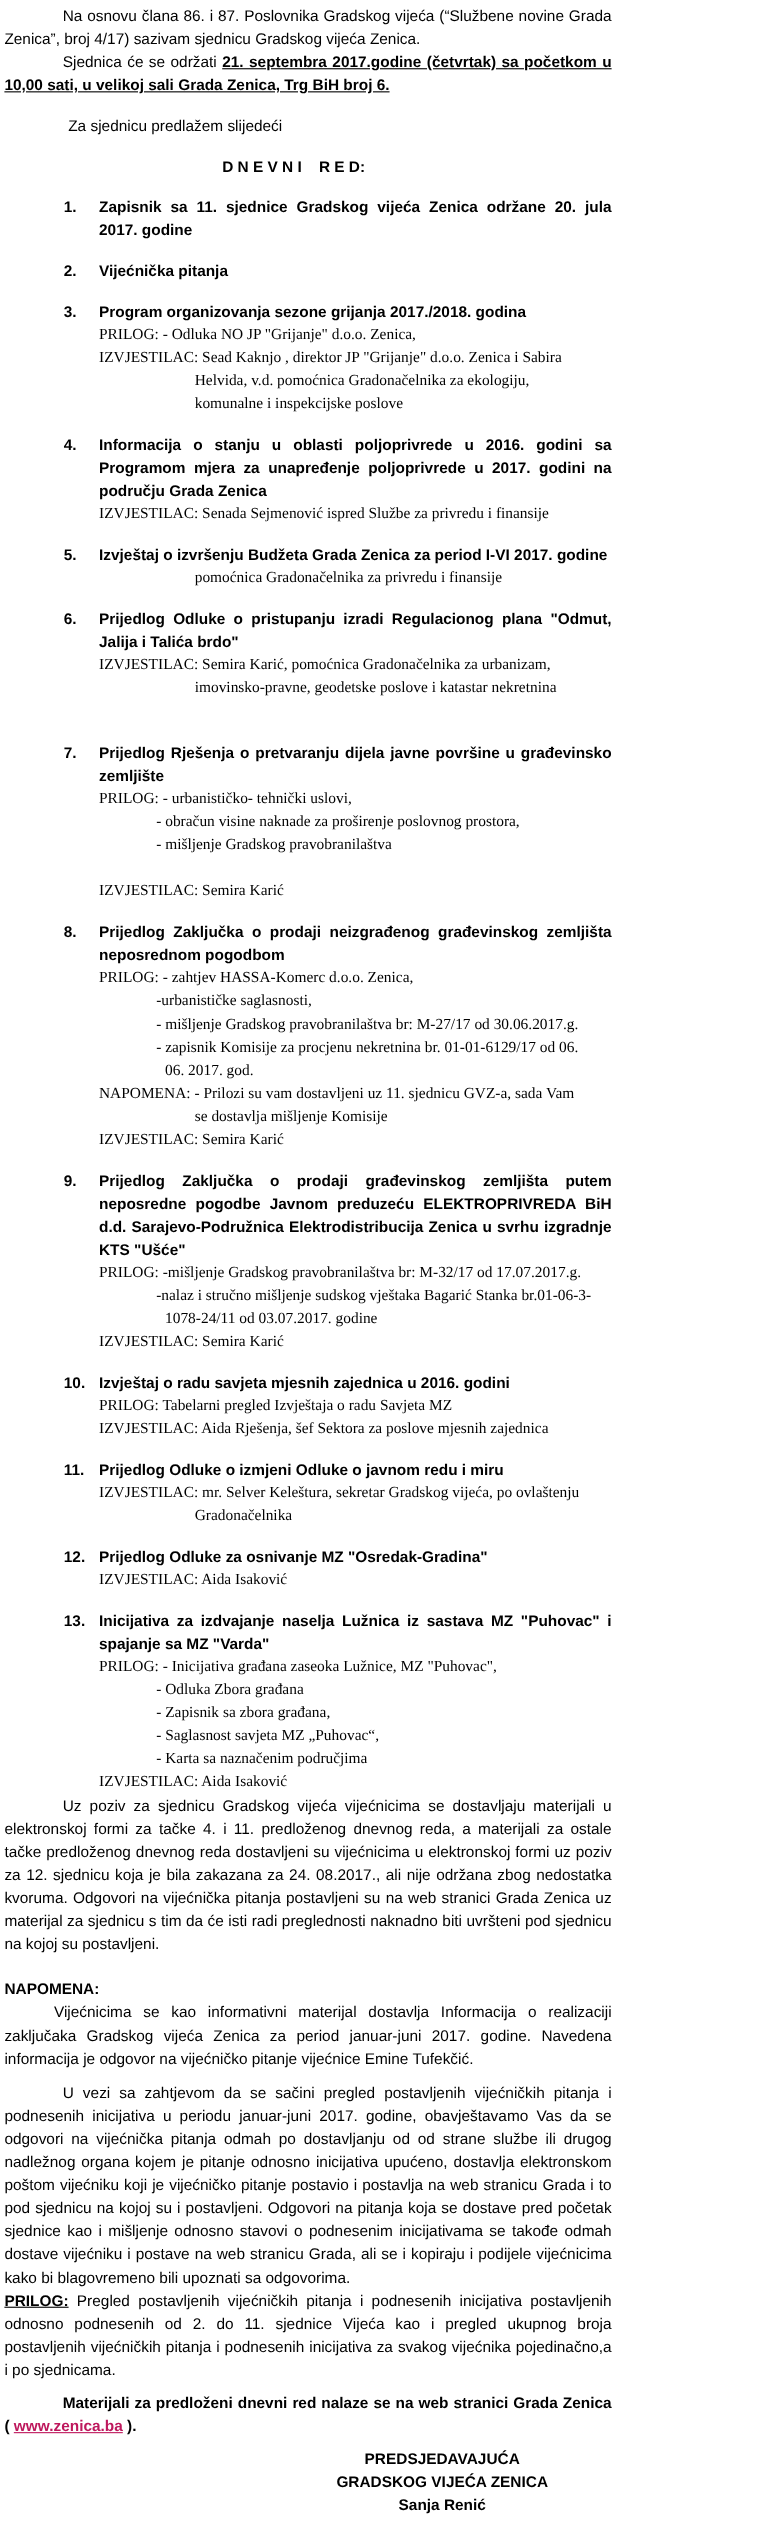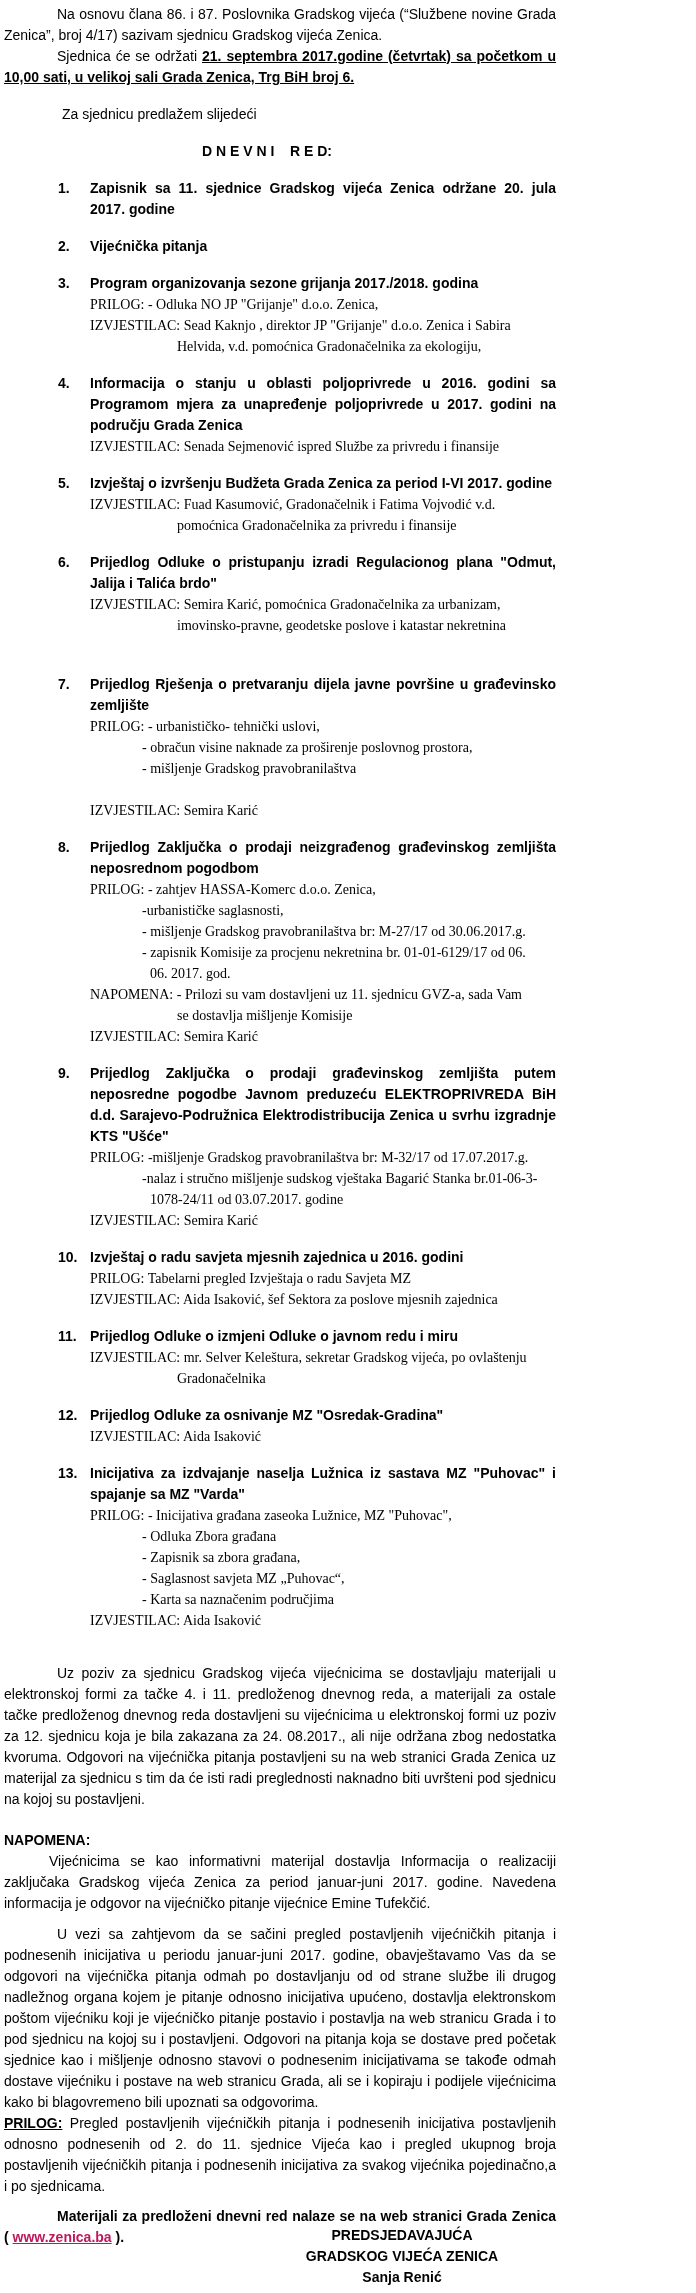--- a/index.html
+++ b/index.html
@@ -34,21 +34,21 @@
   .agenda-item .num { flex: none; width: 32px; font-weight: bold; }
   .agenda-item .content { flex: 1; }
   .agenda-item .title { font-weight: bold; text-align: justify; }
   .agenda-item .line { font-weight: normal; font-family: Liberation Serif, serif; }
   .agenda-item .line.gap-before { margin-top: 21px; }
   .ind-a { margin-left: 0; }
   .ind-b { margin-left: 52px; }
   .ind-b2 { margin-left: 60px; }
   .ind-c { margin-left: 87px; }
   
-  .closing-p1 { margin-top: 32px; }
+  .closing-p1 { }
   .napomena-label { font-weight: bold; margin-top: 20px; }
   .closing-p2 { margin-top: 10px; }
   .prilog-para { margin-top: 0; }
   .materijali-para { margin-top: 9px; font-weight: bold; }
   .weblink { color: #0000cc; text-decoration: underline; font-weight: bold; cursor: pointer; }
   .signature {
     position: absolute;
     top: 2225px;
     left: 262px;
     width: 280px;
@@ -83,34 +83,34 @@
           <div class="title">Vijećnička pitanja</div>
         </div>
       </div>
       <div class="agenda-item">
         <div class="num">3.</div>
         <div class="content">
           <div class="title">Program organizovanja sezone grijanja 2017./2018. godina</div>
           <div class="line ind-a">PRILOG: - Odluka NO JP "Grijanje" d.o.o. Zenica,</div>
           <div class="line ind-a">IZVJESTILAC: Sead Kaknjo , direktor  JP "Grijanje" d.o.o. Zenica  i  Sabira</div>
           <div class="line ind-c">Helvida, v.d. pomoćnica Gradonačelnika za ekologiju,</div>
+          <div class="line ind-c">komunalne i inspekcijske poslove</div>
         </div>
       </div>
       <div class="agenda-item">
         <div class="num">4.</div>
         <div class="content">
           <div class="title">Informacija o stanju u oblasti poljoprivrede u 2016. godini sa Programom mjera za unapređenje poljoprivrede u 2017. godini na području Grada Zenica</div>
           <div class="line ind-a">IZVJESTILAC: Senada Sejmenović ispred Službe za privredu i finansije</div>
         </div>
       </div>
       <div class="agenda-item">
         <div class="num">5.</div>
         <div class="content">
           <div class="title">Izvještaj o izvršenju Budžeta Grada Zenica za period I-VI 2017. godine</div>
-          <div class="line ind-a">IZVJESTILAC: Fuad Kasumović, Gradonačelnik i Fatima Vojvodić v.d.</div>
           <div class="line ind-c">pomoćnica Gradonačelnika za privredu i finansije</div>
         </div>
       </div>
       <div class="agenda-item">
         <div class="num">6.</div>
         <div class="content">
           <div class="title">Prijedlog Odluke o pristupanju izradi Regulacionog plana "Odmut, Jalija i  Talića brdo"</div>
           <div class="line ind-a">IZVJESTILAC: Semira Karić, pomoćnica Gradonačelnika za urbanizam,</div>
           <div class="line ind-c">imovinsko-pravne, geodetske poslove i katastar nekretnina</div>
         </div>
@@ -147,21 +147,21 @@
           <div class="line ind-b">-nalaz i stručno mišljenje sudskog vještaka Bagarić Stanka br.01-06-3-</div>
           <div class="line ind-b2">1078-24/11 od 03.07.2017. godine</div>
           <div class="line ind-a">IZVJESTILAC: Semira Karić</div>
         </div>
       </div>
       <div class="agenda-item">
         <div class="num">10.</div>
         <div class="content">
           <div class="title">Izvještaj o radu savjeta mjesnih zajednica u 2016. godini</div>
           <div class="line ind-a">PRILOG: Tabelarni pregled Izvještaja o radu Savjeta MZ</div>
-          <div class="line ind-a">IZVJESTILAC: Aida Isaković, šef Sektora za poslove mjesnih zajednica</div>
+          <div class="line ind-a">IZVJESTILAC: Aida Rješenja, šef Sektora za poslove mjesnih zajednica</div>
         </div>
       </div>
       <div class="agenda-item">
         <div class="num">11.</div>
         <div class="content">
           <div class="title">Prijedlog Odluke o izmjeni Odluke o javnom redu i miru</div>
           <div class="line ind-a">IZVJESTILAC: mr. Selver Keleštura, sekretar Gradskog vijeća, po ovlaštenju</div>
           <div class="line ind-c">Gradonačelnika</div>
         </div>
       </div>

